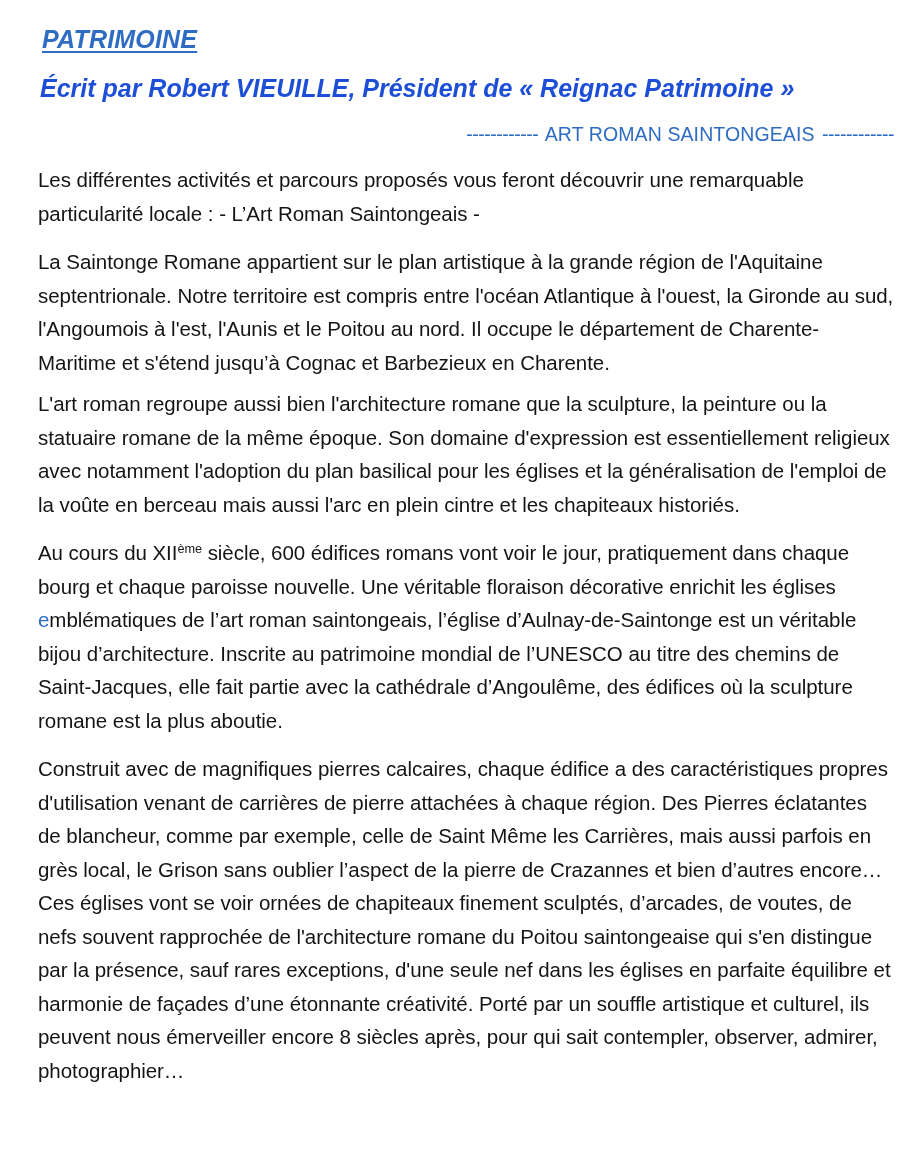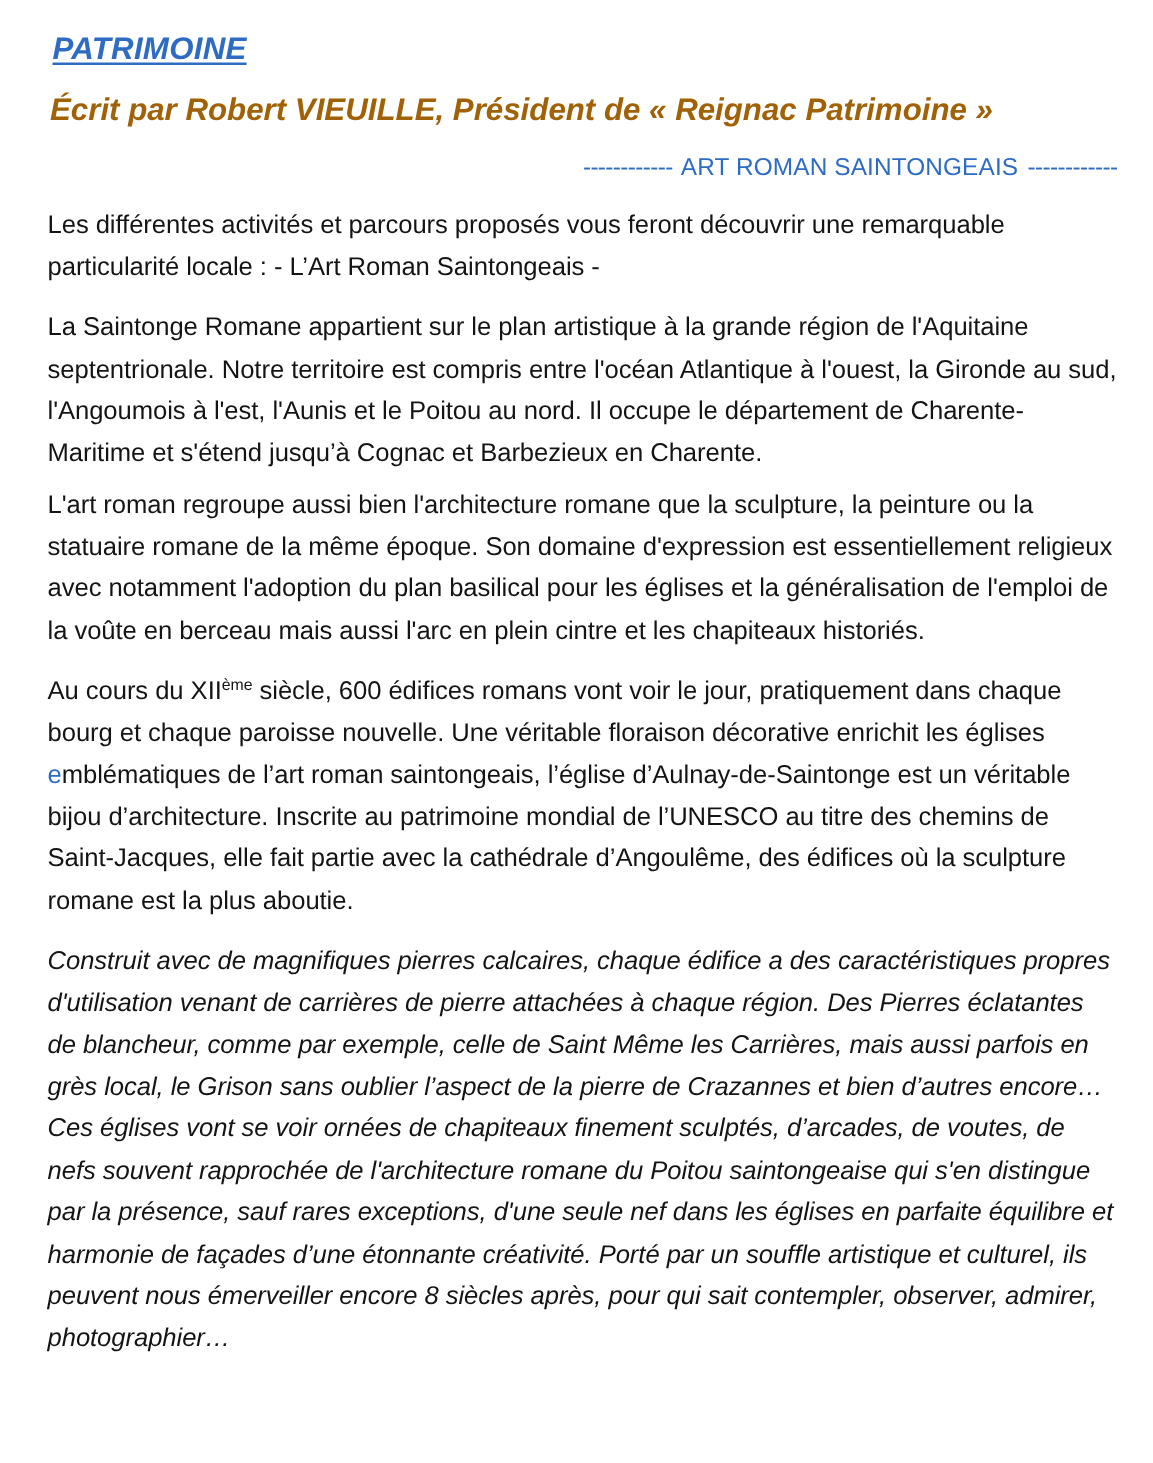--- a/index.html
+++ b/index.html
@@ -35,21 +35,21 @@
     text-underline-offset: 3px;
     letter-spacing: 0.2px;
     margin: 0 0 22px 4px;
     line-height: 1.05;
   }
 
   .doc-author {
     font-size: 25px;
     font-weight: bold;
     font-style: italic;
-    color: #a16207;
+    color: #1d4ed8;
     margin: 0 0 20px 2px;
     line-height: 1.15;
     white-space: nowrap;
   }
 
   .section-rule {
     text-align: right;
     color: #2E6CC4;
     font-size: 19.5px;
     font-weight: normal;
@@ -68,21 +68,20 @@
   .body-block {
     font-size: 20.5px;
     line-height: 33.5px;
     color: #141414;
     margin: 0 0 15px 0;
     text-align: left;
     letter-spacing: -0.05px;
   }
   .body-block:last-child {
     margin-bottom: 0;
-    font-style: italic;
   }
   .body-block.tight {
     margin-bottom: 8px;
   }
 
   .accent-letter {
     color: #2E6CC4;
   }
 
   sup {

